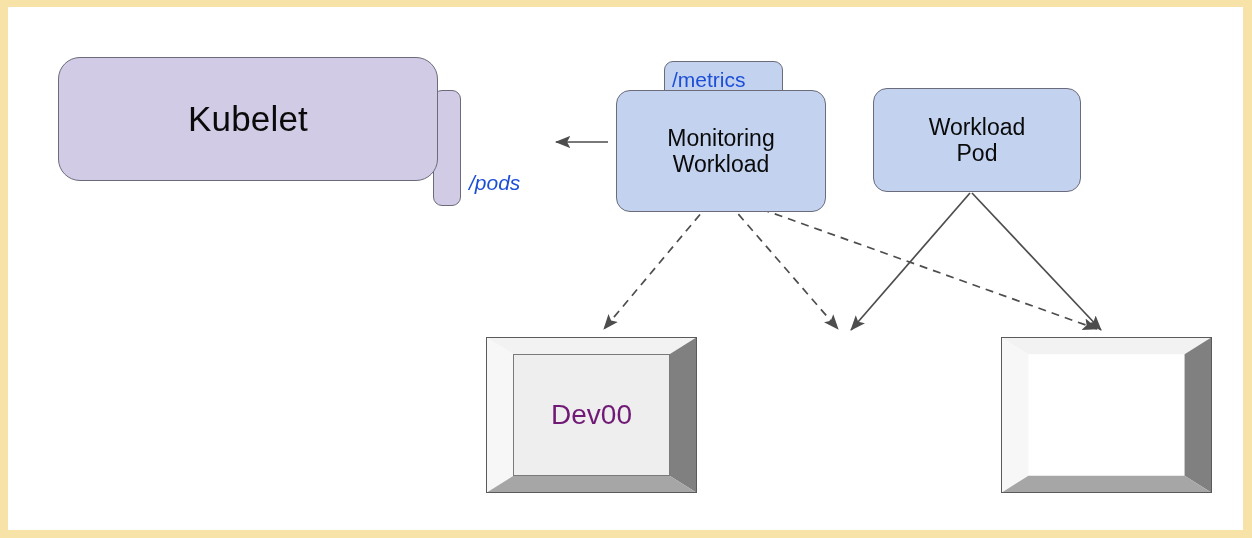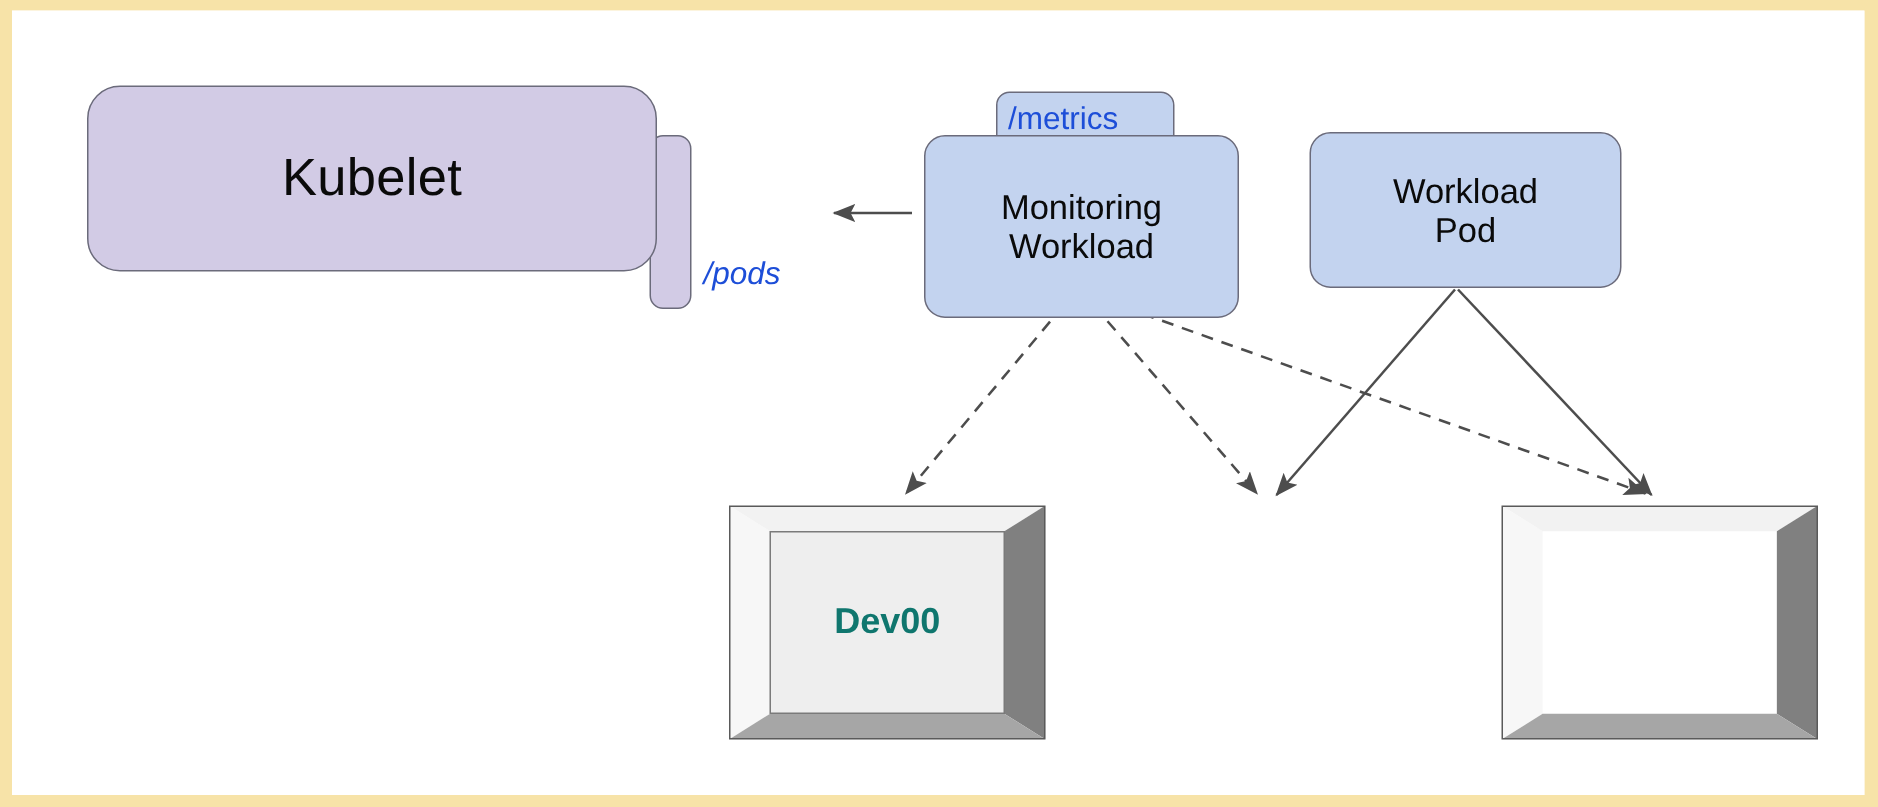--- a/index.html
+++ b/index.html
@@ -162,23 +162,22 @@
     left: 13%;
     top: 11%;
     right: 13%;
     bottom: 11%;
     box-sizing: border-box;
     background: #eeeeee;
     border: 1.2px solid #7a7a7a;
     display: flex;
     align-items: center;
     justify-content: center;
-    color: #0f766e;
-    font-size: 24px;
-    font-weight: bold;
+    color: #701a75;
+    font-size: 28px;
   }
 </style>
 </head>
 <body>
 
 <div id="canvas">
   <div id="inner">
 
     <svg id="wires" viewBox="0 0 1235 523" preserveAspectRatio="none">
       <defs>

